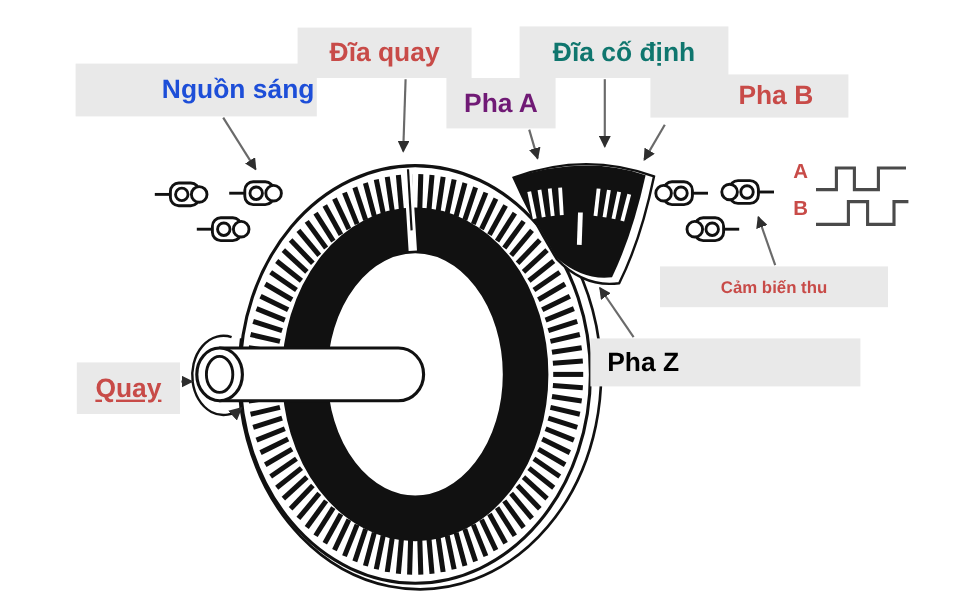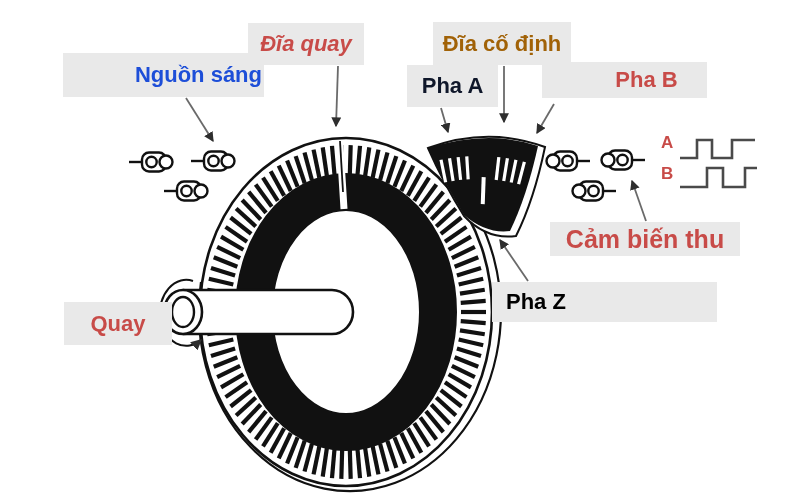--- a/index.html
+++ b/index.html
@@ -184,30 +184,30 @@
       <line x1="554" y1="104" x2="537" y2="133" stroke="#6a6a6a" stroke-width="1.8" marker-end="url(#arw)"></line>
       <line x1="528" y1="281" x2="500" y2="240" stroke="#6a6a6a" stroke-width="1.8" marker-end="url(#arw)"></line>
       <line x1="646" y1="221" x2="632" y2="181" stroke="#6a6a6a" stroke-width="1.8" marker-end="url(#arw)"></line>
       <line x1="151" y1="318" x2="160" y2="318" stroke="#6a6a6a" stroke-width="1.8" marker-end="url(#arw)"></line>
       <polyline points="680,158 697,158 697,140 712,140 712,158 732,158 732,140 755,140" fill="none" stroke="#4a4a4a" stroke-width="2.6" stroke-linejoin="miter"></polyline>
       <polyline points="680,187 707,187 707,168 723,168 723,187 745,187 745,168 757,168" fill="none" stroke="#4a4a4a" stroke-width="2.6" stroke-linejoin="miter"></polyline>
     </svg>
 
   <div class="lbl" style="left: 63px; top: 53px; width: 199px; height: 44px; justify-content: flex-end; padding-right: 2px; background: rgb(233, 233, 233); color: #1d4ed8;">Nguồn sáng</div>
 
-  <div class="lbl" style="left: 248px; top: 23px; width: 116px; height: 42px; background: rgb(233, 233, 233); color: rgb(200, 75, 72); font-style: italic;">Đĩa quay</div>
-
-  <div class="lbl" style="left: 433px; top: 22px; width: 138px; height: 43px; background: rgb(233, 233, 233); color: #a16207;">Đĩa cố định</div>
-
-  <div class="lbl" style="left: 372px; top: 65px; width: 91px; height: 42px; background: rgb(233, 233, 233); color: #0f172a; margin-left: 35px;">Pha A</div>
+  <div class="lbl" style="left: 248px; top: 23px; width: 145px; height: 42px; background: rgb(233, 233, 233); color: rgb(200, 75, 72);">Đĩa quay</div>
+
+  <div class="lbl" style="left: 433px; top: 22px; width: 174px; height: 43px; background: rgb(233, 233, 233); color: #0f766e;">Đĩa cố định</div>
+
+  <div class="lbl" style="left: 372px; top: 65px; width: 91px; height: 42px; background: rgb(233, 233, 233); color: #701a75;">Pha A</div>
 
   <div class="lbl" style="left: 542px; top: 62px; width: 121px; height: 36px; background: rgb(233, 233, 233); color: rgb(200, 75, 72); padding-left: 44px;">Pha B</div>
 
   <div class="lbl" style="left: 492px; top: 282px; width: 211px; height: 40px; justify-content: flex-start; padding-left: 14px; background: rgb(233, 233, 233); color: #000000;">Pha Z</div>
 
-  <div class="lbl" style="left: 550px; top: 222px; width: 190px; height: 34px; font-size: 25px; background: rgb(233, 233, 233); color: rgb(200, 75, 72);">Cảm biến thu</div>
-
-  <div class="lbl" style="left: 64px; top: 302px; width: 108px; height: 43px; background: rgb(233, 233, 233); color: rgb(200, 75, 72);">Quay</div>
+  <div class="lbl" style="left: 550px; top: 222px; width: 190px; height: 34px; font-size: 14px; background: rgb(233, 233, 233); color: rgb(200, 75, 72);">Cảm biến thu</div>
+
+  <div class="lbl" style="left: 64px; top: 302px; width: 86px; height: 43px; background: rgb(233, 233, 233); color: rgb(200, 75, 72); text-decoration: underline;">Quay</div>
 
   <div class="wf-letter" style="left: 661px; top: 133px; color: rgb(200, 75, 72);">A</div>
 
   <div class="wf-letter" style="left: 661px; top: 164px; color: rgb(200, 75, 72);">B</div>
 </div>
 
 </body></html>

